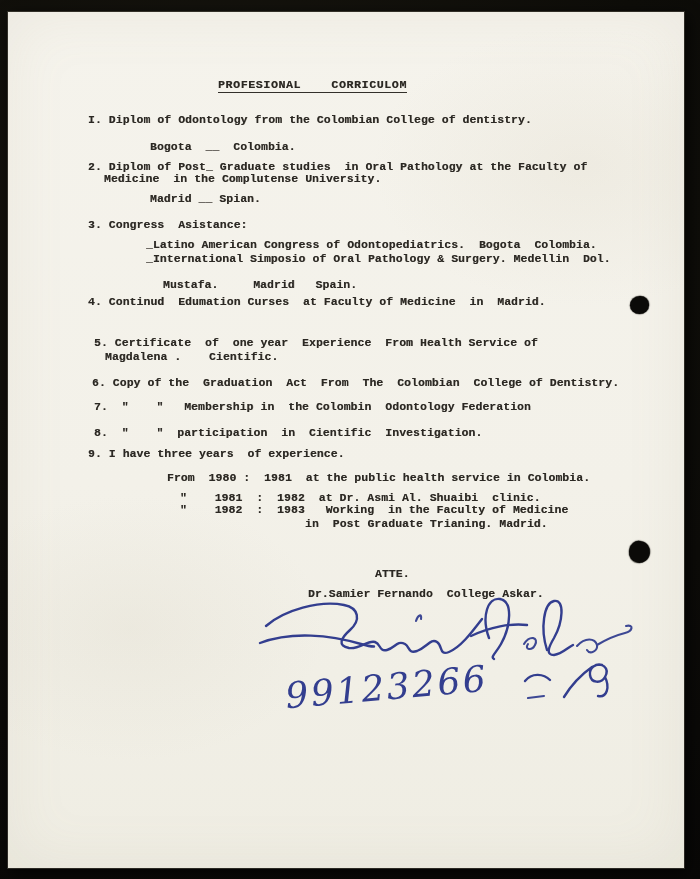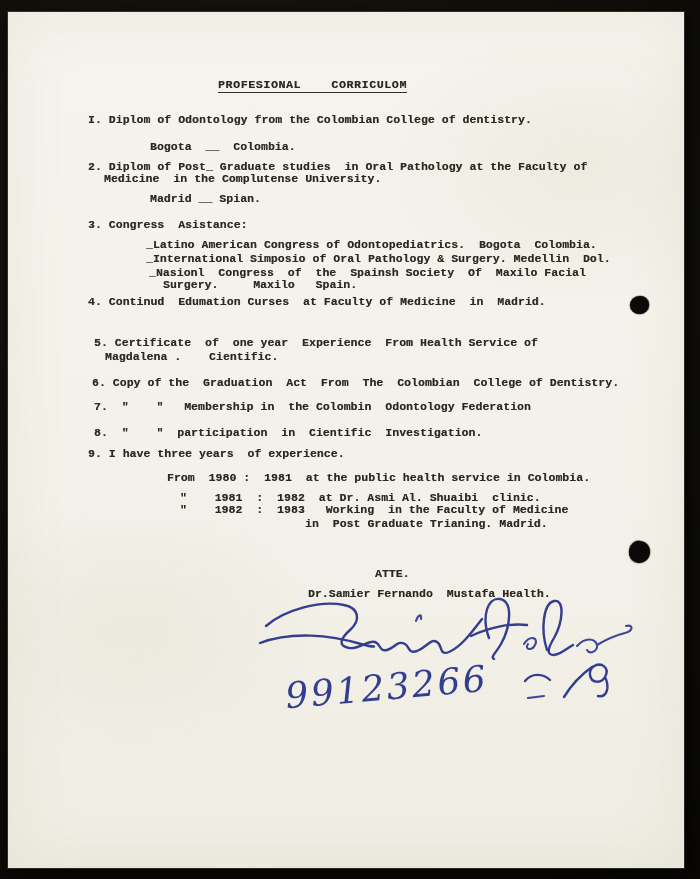--- a/index.html
+++ b/index.html
@@ -50,35 +50,34 @@
   <div class="line title" style="left:210px;top:66px">PROFESIONAL    CORRICULOM</div>
 
   <div class="line" style="left:80px;top:102px">I. Diplom of Odontology from the Colombian College of dentistry.</div>
   <div class="line" style="left:142px;top:129px">Bogota  __  Colombia.</div>
   <div class="line" style="left:80px;top:149px">2. Diplom of Post_ Graduate studies  in Oral Pathology at the Faculty of</div>
   <div class="line" style="left:96px;top:161px">Medicine  in the Complutense University.</div>
   <div class="line" style="left:142px;top:181px">Madrid __ Spian.</div>
   <div class="line" style="left:80px;top:207px">3. Congress  Asistance:</div>
   <div class="line" style="left:138px;top:241px">_International Simposio of Oral Pathology &amp; Surgery. Medellin  Dol.</div>
   <div class="line" style="left:138px;top:227px">_Latino American Congress of Odontopediatrics.  Bogota  Colombia.</div>
-  <div class="line" style="left:141px;top:255px">_Nasionl  Congress  of  the  Spainsh Society  Of  Maxilo Facial</div>
-  <div class="line" style="left:155px;top:267px">Surgery.     Maxilo   Spain.</div>
+  <div class="line" style="left:155px;top:267px">Mustafa.     Madrid   Spain.</div>
   <div class="line" style="left:80px;top:284px">4. Continud  Edumation Curses  at Faculty of Medicine  in  Madrid.</div>
   <div class="line" style="left:86px;top:325px">5. Certificate  of  one year  Experience  From Health Service of</div>
   <div class="line" style="left:97px;top:339px">Magdalena .    Cientific.</div>
   <div class="line" style="left:84px;top:365px">6. Copy of the  Graduation  Act  From  The  Colombian  College of Dentistry.</div>
   <div class="line" style="left:86px;top:389px">7.  "    "   Membership in  the Colombin  Odontology Federation</div>
   <div class="line" style="left:86px;top:415px">8.  "    "  participation  in  Cientific  Investigation.</div>
   <div class="line" style="left:80px;top:436px">9. I have three years  of experience.</div>
   <div class="line" style="left:159px;top:460px">From  1980 :  1981  at the public health service in Colombia.</div>
   <div class="line" style="left:172px;top:480px">"    1981  :  1982  at Dr. Asmi Al. Shuaibi  clinic.</div>
   <div class="line" style="left:172px;top:492px">"    1982  :  1983   Working  in the Faculty of Medicine</div>
   <div class="line" style="left:297px;top:506px">in  Post Graduate Trianing. Madrid.</div>
   <div class="line" style="left:367px;top:556px">ATTE.</div>
-  <div class="line" style="left:300px;top:576px">Dr.Samier Fernando  Mustafa Health.</div>
+  <div class="line" style="left:300px;top:576px">Dr.Samier Fernando  College Askar.</div>
 
   <svg class="sig" viewBox="0 0 390 148">
 
     <path class="w1" d="M 8,34 C 26,18 62,8 86,13 C 101,16 103,28 92,38 C 83,46 79,54 91,56 C 102,57.5 109,48 117,50 C 123,52 121,60 129,58 C 137,56 139,48 147,52 C 152,55 150,62 159,59 C 169,55 173,46 179,50 C 185,54 181,64 191,60 C 203,55 214,40 224,27"></path>
     <path class="w1" d="M 2,51 C 34,39 72,43 103,52 C 108,53.5 112,54.5 116,54.5"></path>
     <path class="w2" d="M 158,29 C 160,23 164,21 163,27"></path>
 
     <path class="w1" d="M 231,46 C 223,24 230,5 242,7 C 255,9 253,34 243,52 C 238,61 232,65 236,67"></path>
     <path class="w1" d="M 213,44 C 232,35 253,31 269,33"></path>
     <path class="w2" d="M 266,52 C 272,43 281,45 277,53 C 274,59 266,58 270,52"></path>

